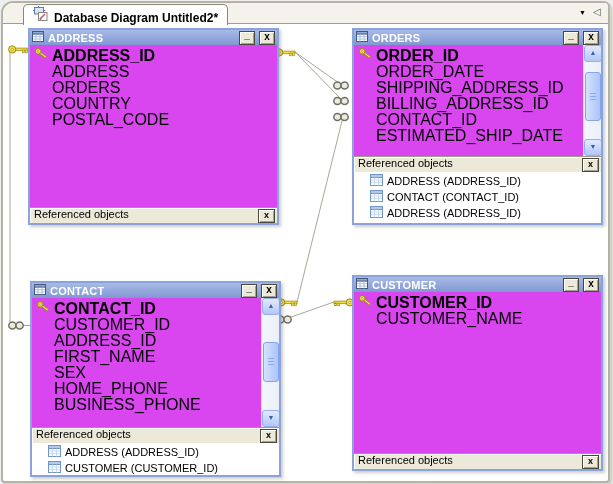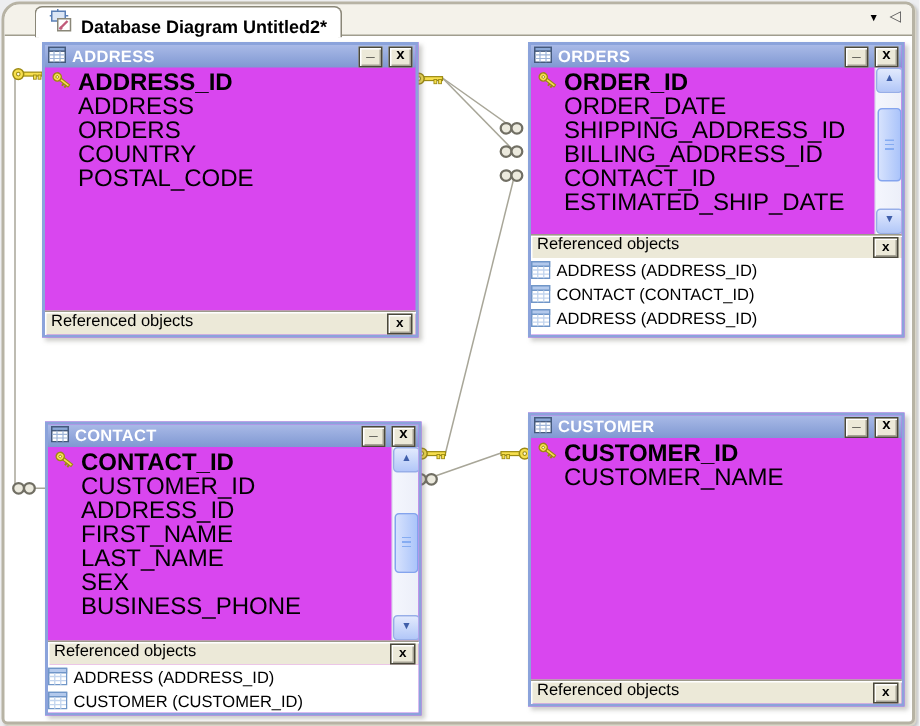--- a/index.html
+++ b/index.html
@@ -62,21 +62,21 @@
     background:#ece9d8;border-top:1px solid #9d9a8b;box-shadow:inset 1px 1px 0 #fff;
     display:flex;align-items:flex-start;padding:0 4px;font-size:11px;
   }
   .xbtn{
     position:absolute;right:2px;top:1px;width:15px;height:12px;
     background:#ece9d8;border:1px solid #4a483c;
     box-shadow:inset 1px 1px 0 #fff,inset -1px -1px 0 #a5a294;
     font-size:9px;font-weight:bold;line-height:10px;text-align:center;cursor:default;
   }
   .reflist{flex:1;overflow:hidden;background:#fff;padding-top:1px}
-  .ritem{height:16px;display:flex;align-items:center;gap:4px;padding-left:0;font-size:11px;white-space:nowrap}
+  .ritem{height:16px;display:flex;align-items:center;gap:4px;padding-left:16px;font-size:11px;white-space:nowrap}
   
   .scrollbar{position:absolute;top:0;right:0;bottom:0;width:17px;background:linear-gradient(90deg,#f4f6fd,#eceff9);border-left:1px solid #e0e3ef}
   .sbtn{position:absolute;left:0;width:16px;height:15px;background:linear-gradient(#e2eafd,#b2c7f8);border:1px solid #97aee8;border-radius:3px;color:#3f5ea9;font-size:7px;line-height:13px;text-align:center;cursor:default}
   .sbtn.up{top:0}
   .sbtn.down{bottom:0}
   .sthumb{position:absolute;left:1px;width:14px;background:linear-gradient(90deg,#d6e2fd,#abc4fa);border:1px solid #84a4ee;border-radius:3px;cursor:default}
   .w-orders .sthumb{top:27px;height:47px}
   .w-contact .sthumb{top:44px;height:38px}
   .sthumb::after{content:"";position:absolute;left:4px;right:4px;top:50%;height:8px;transform:translateY(-50%);
     background:repeating-linear-gradient(#86acf2 0 1px,rgba(0,0,0,0) 1px 3px)}
@@ -449,48 +449,48 @@
                   <rect x="5.2" y="5.6" width="8" height="1.8" fill="#f7df4e" stroke="#9c8a12" stroke-width="0.7"></rect>
                   <path d="M9.5 7.4 v1.8 M11.5 7.4 v1.8" stroke="#9c8a12" stroke-width="1.3"></path>
                   <circle cx="3.4" cy="6.5" r="2.7" fill="#f7df4e" stroke="#9c8a12"></circle>
                   <circle cx="3.4" cy="6.5" r="0.9" fill="#fffbe0" stroke="#9c8a12" stroke-width="0.6"></circle>
                 </g>
               </svg>
           </span>
           <span class="ftext">FIRST_NAME</span>
         </div>
 
-        <div class="frow">
-          <span class="pkicon" style="visibility: hidden;">
-            <svg width="14" height="13" viewBox="0 0 14 13">
-                <g transform="rotate(38 7 6.5)">
-                  <rect x="5.2" y="5.6" width="8" height="1.8" fill="#f7df4e" stroke="#9c8a12" stroke-width="0.7"></rect>
-                  <path d="M9.5 7.4 v1.8 M11.5 7.4 v1.8" stroke="#9c8a12" stroke-width="1.3"></path>
-                  <circle cx="3.4" cy="6.5" r="2.7" fill="#f7df4e" stroke="#9c8a12"></circle>
-                  <circle cx="3.4" cy="6.5" r="0.9" fill="#fffbe0" stroke="#9c8a12" stroke-width="0.6"></circle>
-                </g>
-              </svg>
-          </span>
-          <span class="ftext">LAST_NAME</span>
-        </div>
 
         <div class="frow">
           <span class="pkicon" style="visibility: hidden;">
             <svg width="14" height="13" viewBox="0 0 14 13">
                 <g transform="rotate(38 7 6.5)">
                   <rect x="5.2" y="5.6" width="8" height="1.8" fill="#f7df4e" stroke="#9c8a12" stroke-width="0.7"></rect>
                   <path d="M9.5 7.4 v1.8 M11.5 7.4 v1.8" stroke="#9c8a12" stroke-width="1.3"></path>
                   <circle cx="3.4" cy="6.5" r="2.7" fill="#f7df4e" stroke="#9c8a12"></circle>
                   <circle cx="3.4" cy="6.5" r="0.9" fill="#fffbe0" stroke="#9c8a12" stroke-width="0.6"></circle>
                 </g>
               </svg>
           </span>
           <span class="ftext">SEX</span>
         </div>
 
+        <div class="frow">
+          <span class="pkicon" style="visibility: hidden;">
+            <svg width="14" height="13" viewBox="0 0 14 13">
+                <g transform="rotate(38 7 6.5)">
+                  <rect x="5.2" y="5.6" width="8" height="1.8" fill="#f7df4e" stroke="#9c8a12" stroke-width="0.7"></rect>
+                  <path d="M9.5 7.4 v1.8 M11.5 7.4 v1.8" stroke="#9c8a12" stroke-width="1.3"></path>
+                  <circle cx="3.4" cy="6.5" r="2.7" fill="#f7df4e" stroke="#9c8a12"></circle>
+                  <circle cx="3.4" cy="6.5" r="0.9" fill="#fffbe0" stroke="#9c8a12" stroke-width="0.6"></circle>
+                </g>
+              </svg>
+          </span>
+          <span class="ftext">HOME_PHONE</span>
+        </div>
 
         <div class="frow">
           <span class="pkicon" style="visibility: hidden;">
             <svg width="14" height="13" viewBox="0 0 14 13">
                 <g transform="rotate(38 7 6.5)">
                   <rect x="5.2" y="5.6" width="8" height="1.8" fill="#f7df4e" stroke="#9c8a12" stroke-width="0.7"></rect>
                   <path d="M9.5 7.4 v1.8 M11.5 7.4 v1.8" stroke="#9c8a12" stroke-width="1.3"></path>
                   <circle cx="3.4" cy="6.5" r="2.7" fill="#f7df4e" stroke="#9c8a12"></circle>
                   <circle cx="3.4" cy="6.5" r="0.9" fill="#fffbe0" stroke="#9c8a12" stroke-width="0.6"></circle>
                 </g>

